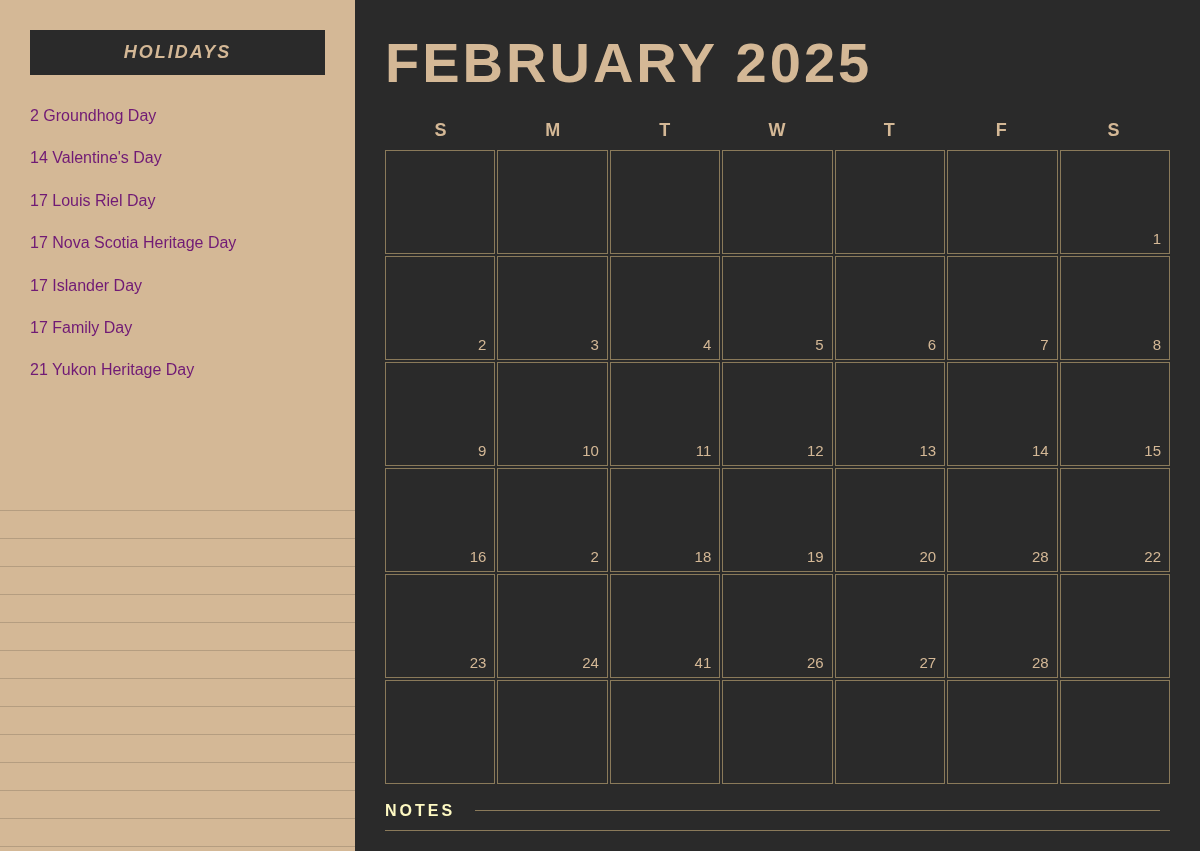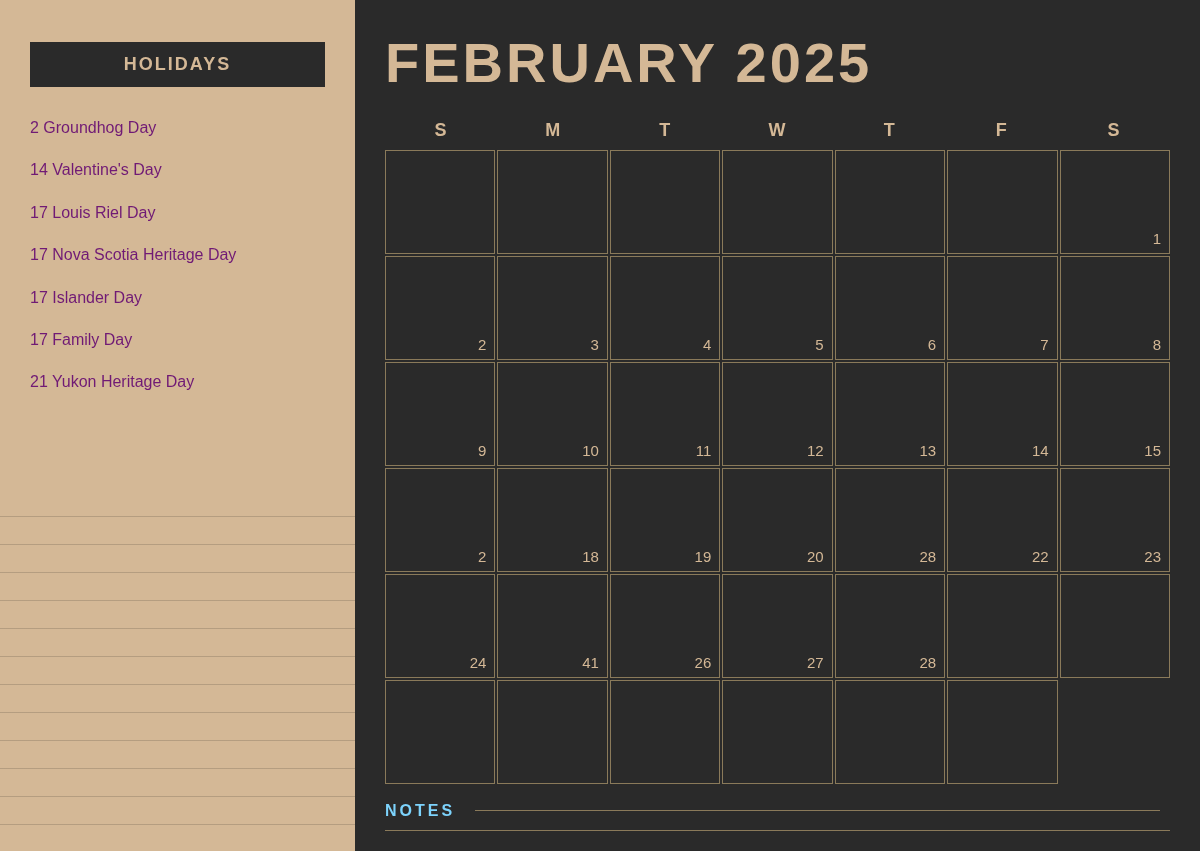--- a/index.html
+++ b/index.html
@@ -17,23 +17,24 @@
       min-width: 355px;
       background-color: #d4b896;
       display: flex;
       flex-direction: column;
       padding: 0;
       position: relative;
     }
 
     .sidebar-header {
       background-color: #2a2a2a;
-      margin: 42px 30px 0 30px;
+      margin: 30px 30px 0 30px;
       padding: 12px 32px;
       text-align: center;
+      font-style: italic;
     }
 
     .sidebar-header span {
       color: #d4b896;
       font-weight: 800;
       font-size: 18px;
       letter-spacing: 2px;
     }
 
     .holidays-list {
@@ -135,21 +136,21 @@
       background-color: #2a2a2a;
     }
 
     
     .notes-section {
       margin-top: 10px;
       padding-top: 8px;
     }
 
     .notes-label {
-      color: #7dd3fc;
+      color: #fef9c3;
       font-size: 16px;
       font-weight: 700;
       letter-spacing: 3px;
       display: inline-block;
       margin-right: 20px;
     }
 
     .notes-line {
       border: none;
       border-bottom: 1px solid #8a7a5a;
@@ -254,20 +255,23 @@
         <div class="cal-cell">
           <span class="day-num">13</span>
         </div>
         <div class="cal-cell">
           <span class="day-num">14</span>
         </div>
         <div class="cal-cell">
           <span class="day-num">15</span>
         </div>
         <div class="cal-cell">
+          <span class="day-num">16</span>
+        </div>
+        <div class="cal-cell">
           <span class="day-num">2</span>
         </div>
         <div class="cal-cell">
           <span class="day-num">18</span>
         </div>
         <div class="cal-cell">
           <span class="day-num">19</span>
         </div>
         <div class="cal-cell">
           <span class="day-num">20</span>

